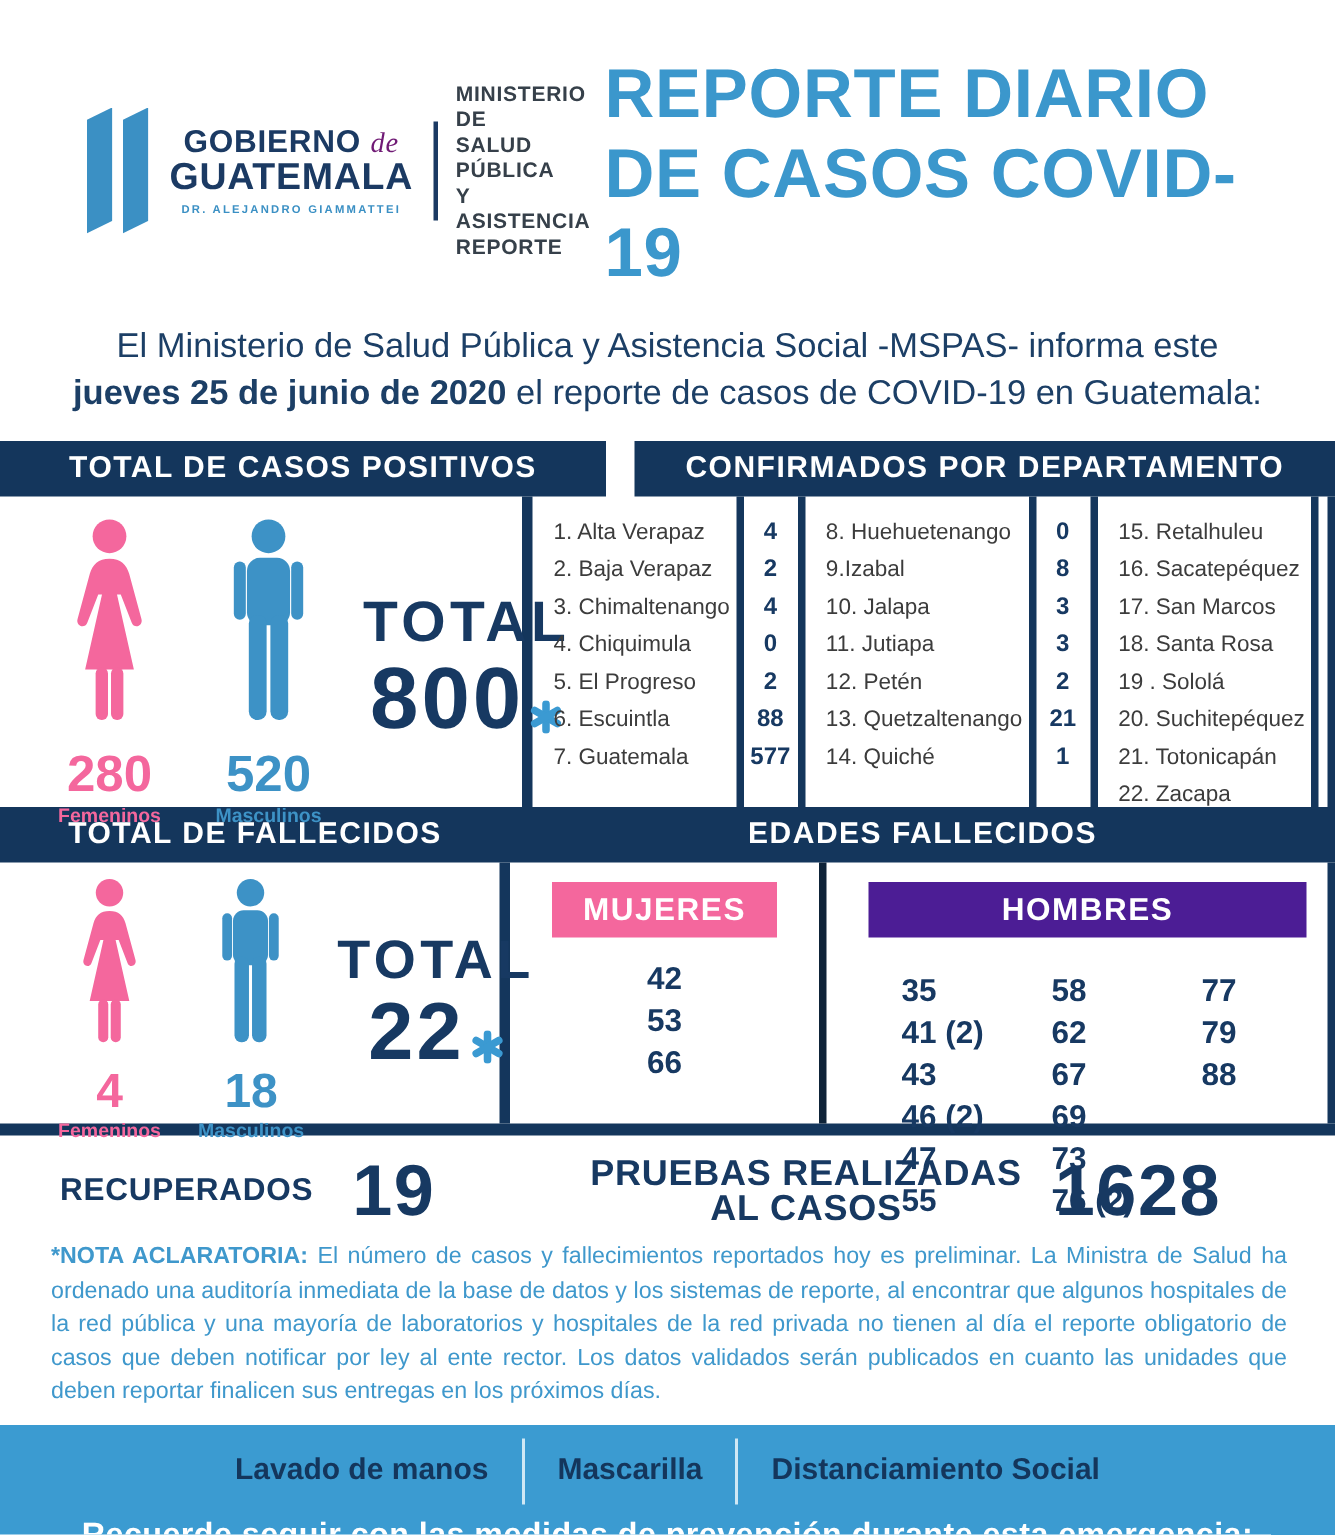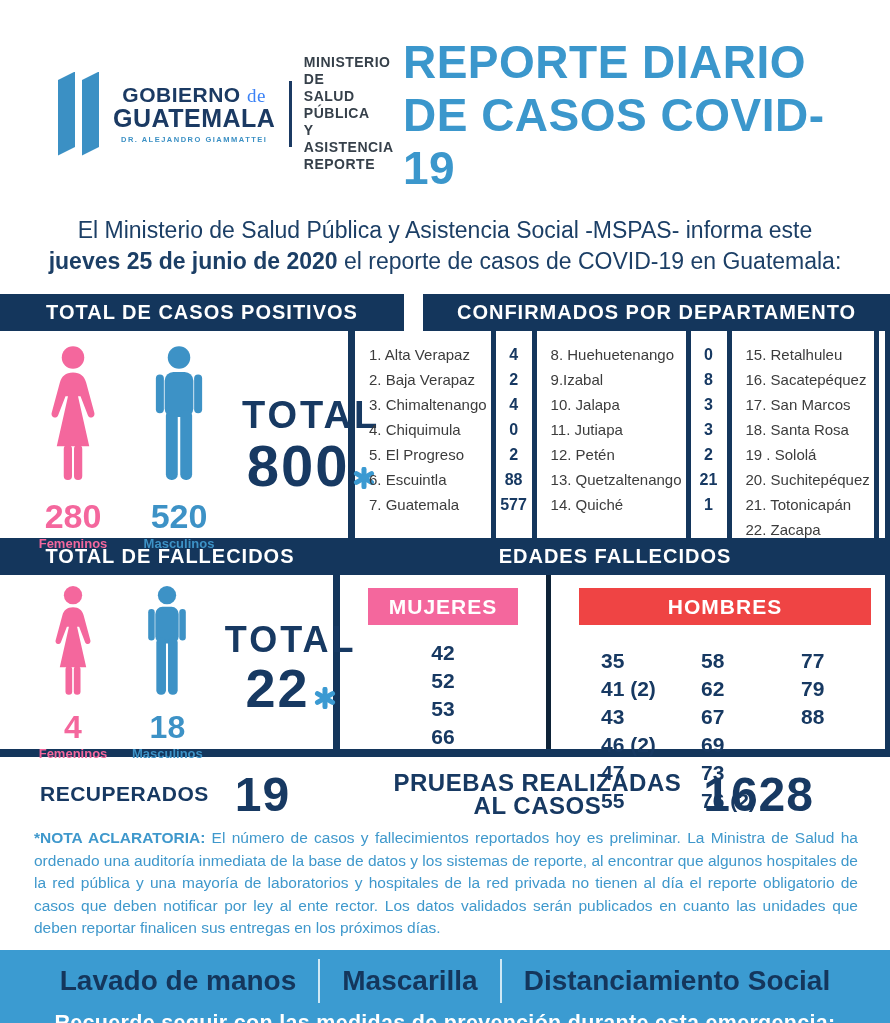--- a/index.html
+++ b/index.html
@@ -9,21 +9,21 @@
 
   
   .header { display:flex; padding:36px 20px 0 58px; align-items:flex-start; }
   .logo { display:flex; align-items:center; margin-top:18px; }
   .logo-bars { display:flex; gap:7px; margin-right:14px; }
   .logo-bar { width:17px; height:84px; background:#3b90c4; }
   .bar1 { clip-path:polygon(0 10%,100% 0,100% 90%,0 100%); }
   .bar2 { clip-path:polygon(0 10%,100% 0,100% 90%,0 100%); }
   .gob-block { text-align:center; margin-right:14px; }
   .gob-line1 { font-size:21px; font-weight:bold; color:#1b3a63; letter-spacing:.5px; }
-  .gob-de { font-family:"Liberation Serif", serif; font-weight:normal; color:#3b82f6; font-size:19px; }
+  .gob-de { font-family:"Liberation Serif", serif; font-style:italic; font-weight:normal; color:#701a75; font-size:19px; }
   .gob-line2 { font-size:25px; font-weight:bold; color:#1b3a63; letter-spacing:.5px; margin-top:-3px; }
   .gob-sub { font-size:7.5px; font-weight:bold; color:#3b90c4; letter-spacing:1.5px; margin-top:2px; }
   .logo-sep { width:3px; height:66px; background:#1b3a63; margin-right:12px; }
   .ministry { font-size:14px; font-weight:bold; color:#36404a; line-height:17px; letter-spacing:.5px; }
   .title-block { margin-left:auto; margin-right:22px; text-align:left; }
   .main-title { color:#3b97cc; font-weight:800; font-size:46px; line-height:53px; letter-spacing:.5px; }
 
   
   .intro { text-align:center; margin-top:20px; color:#1c3f66; font-size:23px; line-height:31px; }
   .intro b { font-weight:bold; }
@@ -64,21 +64,21 @@
   .dead-panel { width:340px; border-right:7px solid #14365c; display:flex; padding:10px 0 0 38px; }
   .dead-panel .fig-count { font-size:32px; }
   .dead-panel .total-block { margin-left:22px; margin-top:0; }
   .dead-panel .total-word { font-size:36px; }
   .dead-panel .total-num { font-size:54px; line-height:54px; }
 
   .ages-panel { flex:1; display:flex; }
   .mujeres-col { width:206px; padding-top:13px; text-align:center; }
   .sex-box { height:37px; display:flex; align-items:center; justify-content:center; color:#fff; font-weight:800; font-size:21px; letter-spacing:1px; }
   .box-pink { background:#f4679d; width:150px; margin:0 auto; }
-  .box-blue { background:#ef4444; width:100%; }
+  .box-blue { background:#4c1d95; width:100%; }
   .age-list { margin-top:14px; }
   .age-list > div { font-weight:800; font-size:21px; color:#173962; line-height:28px; }
   .ages-divider { width:5px; background:#0e2338; }
   .hombres-col { flex:1; padding:13px 30px 0 28px; }
   .men-grid { display:flex; margin-top:22px; padding-left:22px; }
   .men-col { width:100px; }
   .men-col > div { font-weight:800; font-size:21px; color:#173962; line-height:28px; }
   .men-col3 { width:70px; }
 
   .sec-bottom-bar { height:8px; background:#14365c; }
@@ -90,21 +90,21 @@
   .tests-label { margin-left:auto; text-align:center; color:#173962; font-weight:800; font-size:24px; line-height:23px; letter-spacing:.5px; }
   .tests-num { color:#173962; font-weight:800; font-size:48px; margin-left:22px; margin-right:36px; letter-spacing:1px;text-align:center; }
 
   
   .note { padding:8px 32px 0 34px; color:#3f98cc; font-size:15.5px; line-height:22.5px; text-align:justify; }
   .note b { font-weight:bold; }
 
   
   .band { background:#3b9bd1; margin-top:10px; padding:9px 0 13px 0; }
   .measures { display:flex; align-items:center; justify-content:center; }
-  .measure { color:#14365c; font-weight:800; font-size:28px; padding:0 22px; }
+  .measure { color:#14365c; font-weight:800; font-size:20px; padding:0 22px; }
   .m-divider { width:2px; height:44px; background:#cfe8f5; }
   .reminder { text-align:center; color:#ffffff; font-weight:800; font-size:21.5px; margin-top:8px; letter-spacing:.3px; }
   .fig-svg { display:block; margin:0 auto; }
 </style>
 </head>
 <body>
 
 <div class="page">
 
   <div class="header">
@@ -300,21 +300,20 @@
             </svg>
           </div>
         </div>
       </div>
 
       <div class="ages-panel">
         <div class="mujeres-col">
           <div class="sex-box box-pink">MUJERES</div>
           <div class="age-list">
               <div>42</div>
-              <div>52</div>
               <div>53</div>
               <div>66</div>
             </div>
         </div>
         <div class="ages-divider"></div>
         <div class="hombres-col">
           <div class="sex-box box-blue">HOMBRES</div>
           <div class="men-grid">
             <div class="men-col">
                 <div>35</div>

